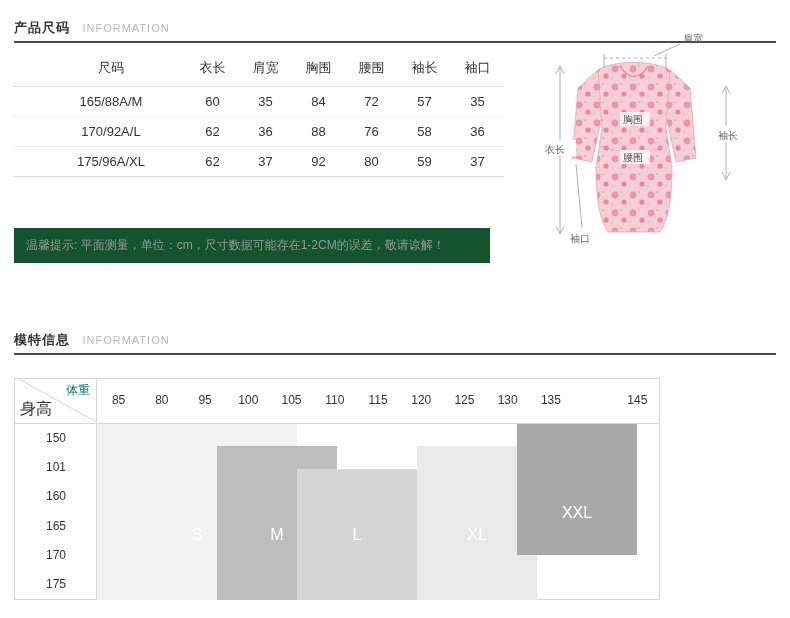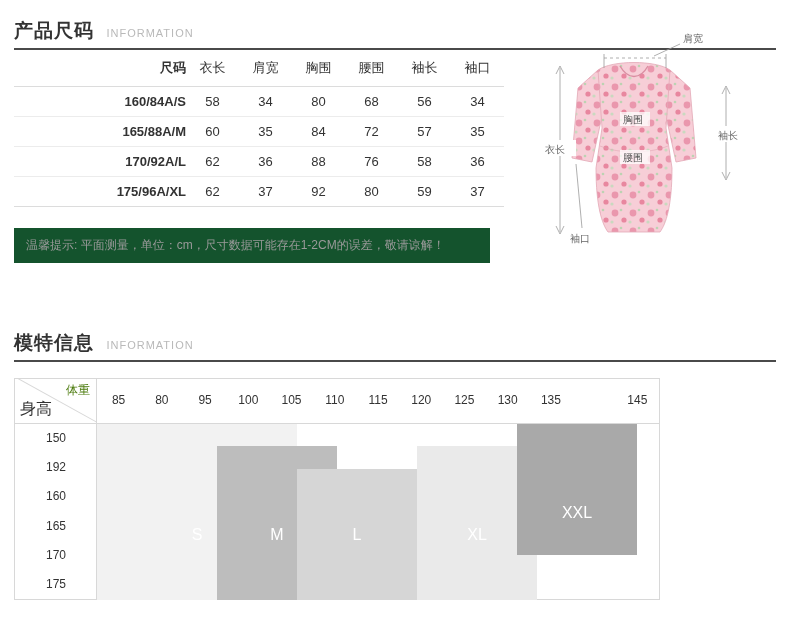--- a/index.html
+++ b/index.html
@@ -18,21 +18,21 @@
 
   
   .section-head {
     position: absolute;
     left: 14px;
     width: 762px;
     border-bottom: 2px solid #4a4a4a;
     padding-bottom: 4px;
   }
   .section-head .zh {
-    font-size: 19px;
+    font-size: 13px;
     font-weight: bold;
     color: #333;
     letter-spacing: 1px;
   }
   .section-head .en {
     font-size: 11px;
     color: #b9b9b9;
     letter-spacing: 1px;
     margin-left: 8px;
     margin-top: 44px;
@@ -47,24 +47,23 @@
     border-collapse: collapse;
   }
   #size-table th, #size-table td {
     font-size: 13px;
     font-weight: normal;
     color: #333;
     padding: 7px 0;
     text-align: center;
   }
   #size-table th.lead, #size-table td.lead {
-    text-align: right;
+    text-align: center;
     padding-left: 22px;
     width: 150px;
-    font-weight: bold;
   }
   #size-table thead th {
     border-bottom: 1px solid #dcdcdc;
     padding-bottom: 9px;
   }
   #size-table tbody tr td {
     border-bottom: 1px solid #ececec;
   }
   #size-table tbody tr:last-child td {
     border-bottom: 1px solid #dcdcdc;
@@ -119,21 +118,21 @@
     left: -6px; top: -6px;
     width: 104px; height: 1px;
     background: #d8d8d8;
     transform-origin: 0 0;
     transform: rotate(29deg);
   }
   .corner-cell .weight-lbl {
     position: absolute;
     right: 6px; top: 3px;
     font-size: 12px;
-    color: #4d7c0f;
+    color: #0f766e;
   }
   .corner-cell .height-lbl {
     position: absolute;
     left: 5px; bottom: 3px;
     font-size: 16px;
     color: #333;
   }
 
   .weights-row {
     position: absolute;
@@ -201,29 +200,20 @@
       <th class="lead">尺码</th>
       <th>衣长</th>
       <th>肩宽</th>
       <th>胸围</th>
       <th>腰围</th>
       <th>袖长</th>
       <th>袖口</th>
     </tr>
   </thead>
   <tbody>
-    <tr>
-      <td class="lead">160/84A/S</td>
-      <td>58</td>
-      <td>34</td>
-      <td>80</td>
-      <td>68</td>
-      <td>56</td>
-      <td>34</td>
-    </tr>
     <tr>
       <td class="lead">165/88A/M</td>
       <td>60</td>
       <td>35</td>
       <td>84</td>
       <td>72</td>
       <td>57</td>
       <td>35</td>
     </tr>
     <tr>
@@ -332,21 +322,21 @@
         <span style="left: 261px;">115</span>
         <span style="left: 304.231px;">120</span>
         <span style="left: 347.462px;">125</span>
         <span style="left: 390.692px;">130</span>
         <span style="left: 433.923px;">135</span>
         <span style="left: 477.154px; margin-top: 42px;">140</span>
         <span style="left: 520.385px;">145</span>
       </div>
     <div class="heights-col" id="heights-col">
         <span style="top: 6.66667px;">150</span>
-        <span style="top: 36px;">192</span>
+        <span style="top: 36px;">101</span>
         <span style="top: 65.3333px;">160</span>
         <span style="top: 94.6667px;">165</span>
         <span style="top: 124px;">170</span>
         <span style="top: 153.333px;">175</span>
       </div>
     <div class="plot" id="plot-area">
         <div class="block" style="left: 0px; top: 0px; width: 200px; height: 176px; background: rgb(242, 242, 242);">
           <div class="lbl" style="top: 102px;">S</div>
         </div>
         <div class="block" style="left: 120px; top: 22px; width: 120px; height: 154px; background: rgb(189, 189, 189);">

